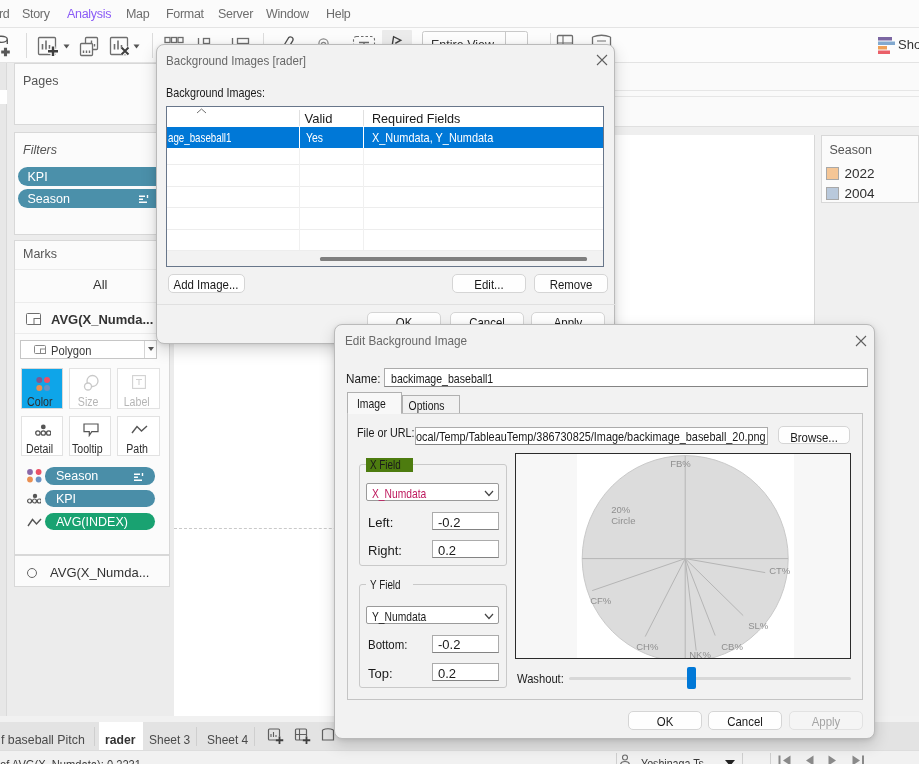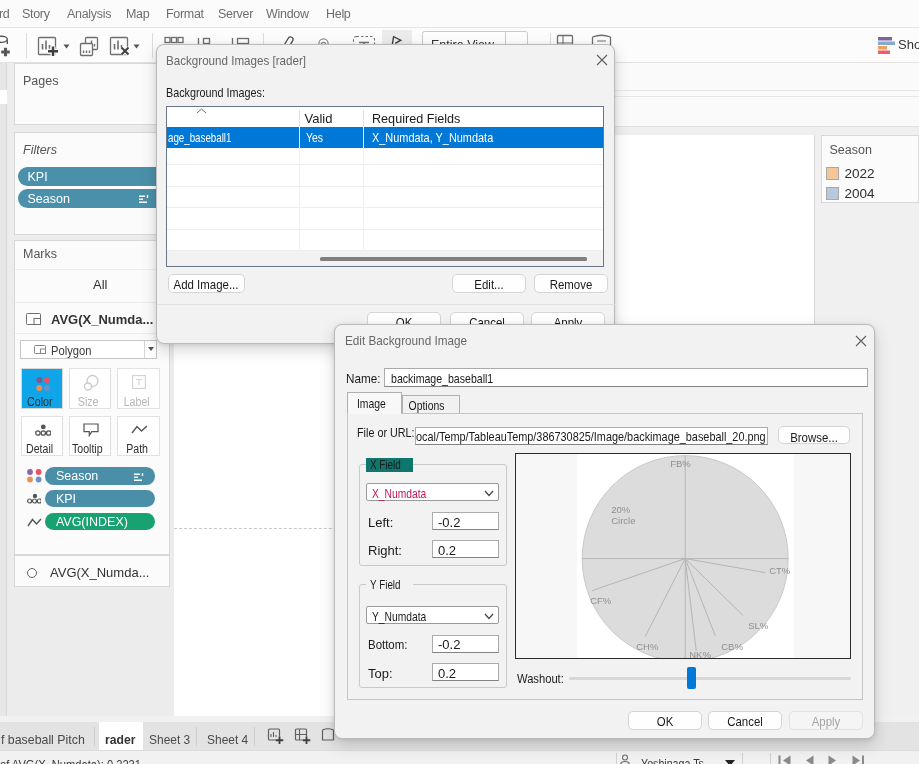--- a/index.html
+++ b/index.html
@@ -9,21 +9,21 @@
 .txt { white-space:nowrap; }
 .sx { display:inline-block; transform-origin:0 50%; white-space:nowrap; }
 .sxc { display:inline-block; transform:scaleX(0.88); transform-origin:50% 50%; white-space:nowrap; }
 </style>
 </head>
 <body>
 
 <div class="abs" style="left:0;top:0;width:919px;height:28px;background:#fbfbfb;border-bottom:1px solid #e4e4e4;">
   <div class="abs txt" style="left:-1px;top:7px;font-size:12.5px;color:#6d6d6d;letter-spacing:-0.3px;">rd</div>
   <div class="abs txt" style="left:22px;top:7px;font-size:12.5px;color:#6d6d6d;letter-spacing:-0.3px;">Story</div>
-  <div class="abs txt" style="left:67px;top:7px;font-size:12.5px;color:#737373;letter-spacing:-0.3px;">Analysis</div>
+  <div class="abs txt" style="left:67px;top:7px;font-size:12.5px;color:#8b5cf6;letter-spacing:-0.3px;">Analysis</div>
   <div class="abs txt" style="left:126px;top:7px;font-size:12.5px;color:#6d6d6d;letter-spacing:-0.3px;">Map</div>
   <div class="abs txt" style="left:166px;top:7px;font-size:12.5px;color:#6d6d6d;letter-spacing:-0.3px;">Format</div>
   <div class="abs txt" style="left:218px;top:7px;font-size:12.5px;color:#6d6d6d;letter-spacing:-0.3px;">Server</div>
   <div class="abs txt" style="left:266px;top:7px;font-size:12.5px;color:#6d6d6d;letter-spacing:-0.3px;">Window</div>
   <div class="abs txt" style="left:326px;top:7px;font-size:12.5px;color:#6d6d6d;letter-spacing:-0.3px;">Help</div>
 </div>
 
 <div class="abs" id="toolbar" style="left:0;top:28px;width:919px;height:35px;background:#fcfcfc;border-bottom:1px solid #e3e3e3;">
 <svg width="919" height="35" viewBox="0 0 919 35">
   <g stroke="#dcdcdc" stroke-width="1">
@@ -413,21 +413,21 @@
   <div class="abs" style="left:13px;top:87.5px;width:53px;height:1.5px;background:#f8f8f8;"></div>
   <div class="abs txt" style="left:22px;top:100px;font-size:13px;color:#1a1a1a;"><span class="sx" style="transform:scaleX(0.83);">File or URL:</span></div>
   <div class="abs" style="left:79.5px;top:101.5px;width:353px;height:18px;background:#fff;border:1px solid #ababab;border-bottom:1.5px solid #838383;overflow:hidden;">
     <div class="abs txt" style="left:0px;top:1.5px;font-size:13px;color:#1a1a1a;"><span class="sx" style="transform:scaleX(0.837);">ocal/Temp/TableauTemp/386730825/Image/backimage_baseball_20.png</span></div>
   </div>
   <div class="abs" style="left:442.5px;top:101px;width:72.5px;height:17.5px;background:#fefefe;border:1px solid #d5d5d5;border-radius:5px;">
     <div class="abs txt" style="left:50%;transform:translateX(-50%);top:3px;font-size:13px;color:#1a1a1a;"><span class="sxc">Browse...</span></div>
   </div>
 
   <div class="abs" style="left:24px;top:138.5px;width:148px;height:102px;border:1px solid #c9c9c9;border-radius:3px;">
-    <div class="abs txt" style="left:6px;top:-7px;background:#0f766e;padding:0 4px;font-size:12.5px;color:#1a1a1a;"><span class="sx" style="transform:scaleX(0.79);">X Field</span></div>
+    <div class="abs txt" style="left:6px;top:-7px;background:#4d7c0f;padding:0 4px;font-size:12.5px;color:#1a1a1a;"><span class="sx" style="transform:scaleX(0.79);">X Field</span></div>
     <div class="abs" style="left:6px;top:18px;width:133px;height:18.5px;background:#fff;border:1px solid #9a9a9a;border-radius:2px;">
       <div class="abs txt" style="left:5px;top:2px;font-size:13px;color:#be185d;"><span class="sx" style="transform:scaleX(0.79);">X_Numdata</span></div>
       <svg class="abs" style="left:117px;top:6px;" width="10" height="7" viewBox="0 0 10 7">
           <path d="M1 1 L5 5.5 L9 1" fill="none" stroke="#444" stroke-width="1.2"></path>
         </svg>
     </div>
     <div class="abs txt" style="left:8px;top:50px;font-size:13px;color:#1a1a1a;">Left:</div>
     <div class="abs" style="left:72px;top:47.5px;width:67px;height:18px;background:#fff;border:1px solid #ababab;border-bottom:1.5px solid #838383;">
       <div class="abs txt" style="left:5px;top:1.5px;font-size:13px;color:#1a1a1a;">-0.2</div>
     </div>

